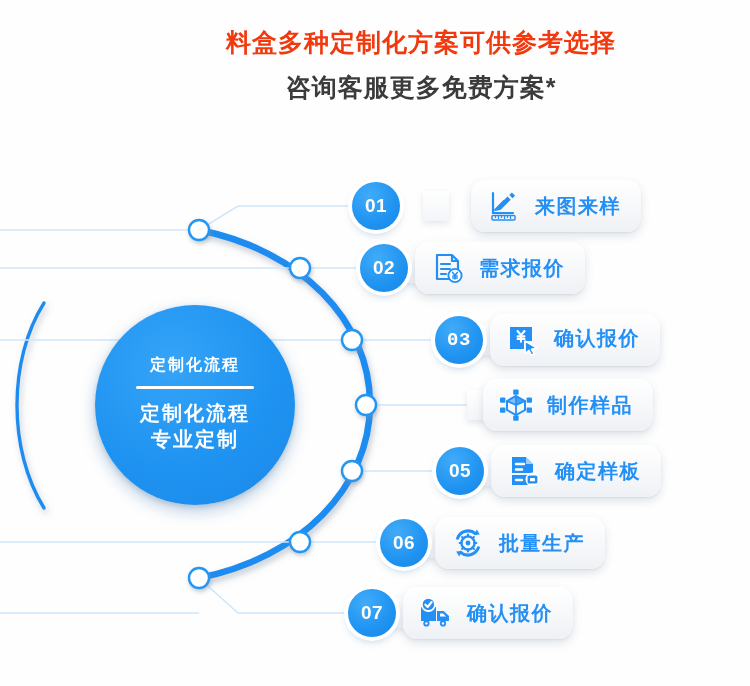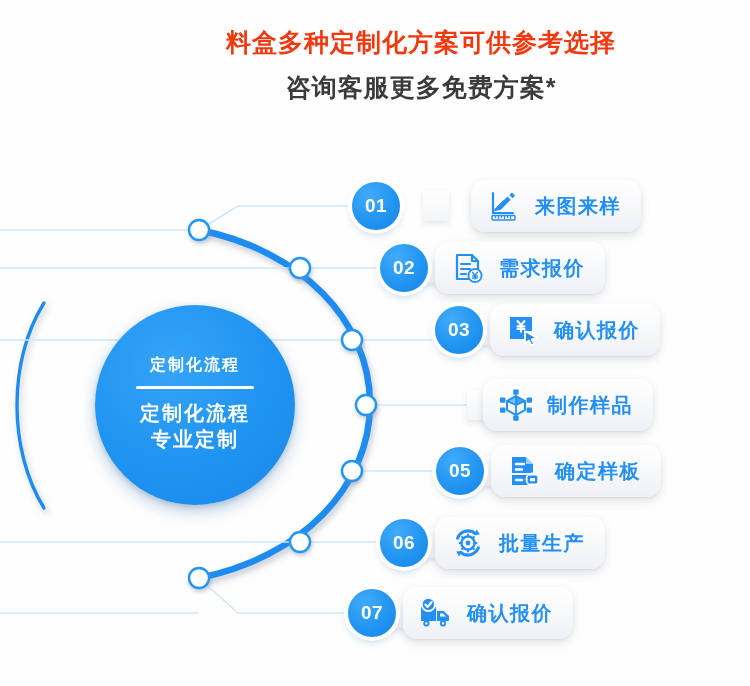--- a/index.html
+++ b/index.html
@@ -150,21 +150,21 @@
               <path d="M17.5 26.8 L17.5 30"></path>
             <path d="M20.5 26.8 L20.5 29"></path>
               <path d="M23.5 26.8 L23.5 30"></path>
           </g>
         </svg>
       </span>
       <span class="label">来图来样</span>
     </div>
   </div>
 
-  <div class="step" style="left:380px;top:242px;">
+  <div class="step" style="left:360px;top:242px;">
     <div class="badge">02</div>
     <div class="waist"></div>
     <div class="body">
       <span class="ico">
         <svg viewBox="0 0 34 34">
           <path d="M6 4 h15 l6 6 v18 h-21 z" fill="none" stroke="#2490f5" stroke-width="2.2" stroke-linejoin="round"></path>
           <path d="M21 4 v6 h6" fill="none" stroke="#2490f5" stroke-width="2.2" stroke-linejoin="round"></path>
           <g stroke="#2490f5" stroke-width="2.2" stroke-linecap="round">
             <path d="M10 13 h9"></path>
               <path d="M10 18 h9"></path>
@@ -177,21 +177,21 @@
             <path d="M21.7 25 h4.6"></path>
               <path d="M21.7 26.9 h4.6"></path>
               <path d="M24 24.2 v3.9"></path>
           </g>
         </svg>
       </span>
       <span class="label">需求报价</span>
     </div>
   </div>
 
-  <div class="step" style="left:435px;top:304px;">
+  <div class="step" style="left:435px;top:314px;font-family:Liberation Mono, monospace;">
     <div class="badge">03</div>
     <div class="waist"></div>
     <div class="body">
       <span class="ico">
         <svg viewBox="0 0 34 34">
           <path d="M4 4 h22 v14 h-8 v8 h-14 z" fill="#2490f5"></path>
           <g stroke="#ffffff" stroke-width="2.1" stroke-linecap="round">
             <path d="M11.5 8 L15 12.2"></path>
               <path d="M18.5 8 L15 12.2"></path>
             <path d="M11.6 13.4 h6.8"></path>

